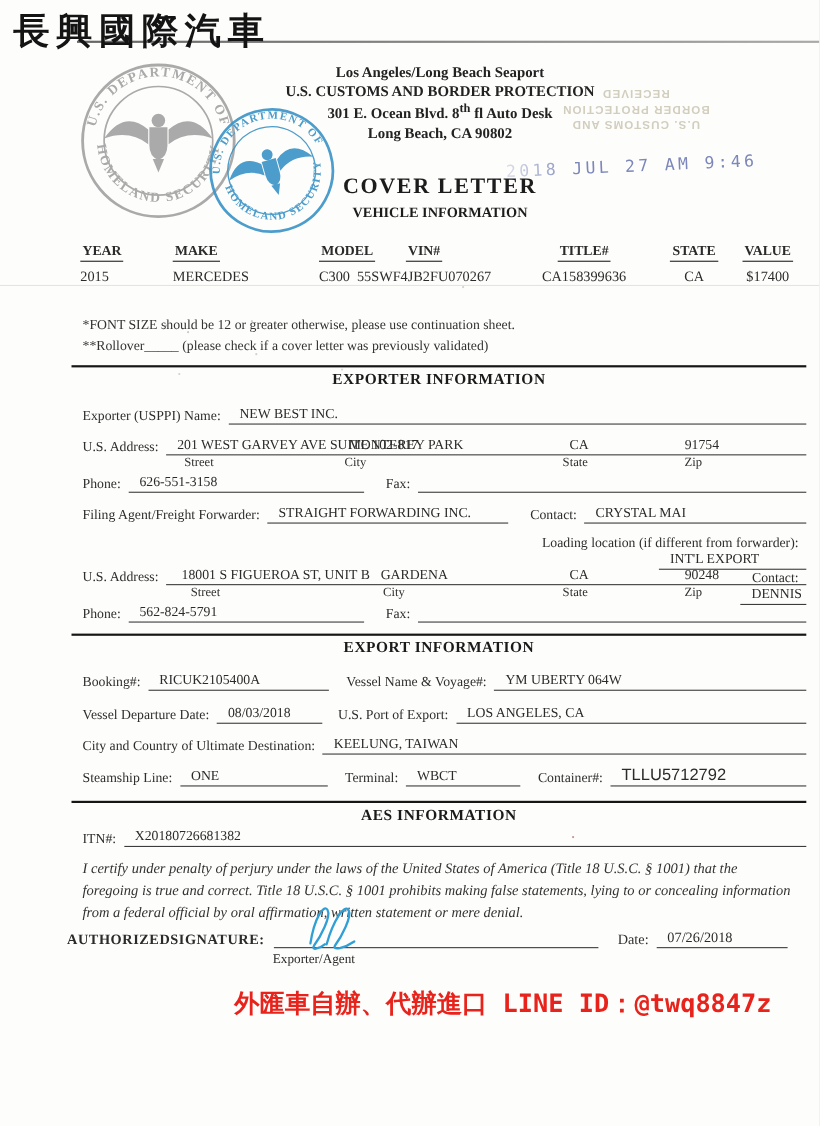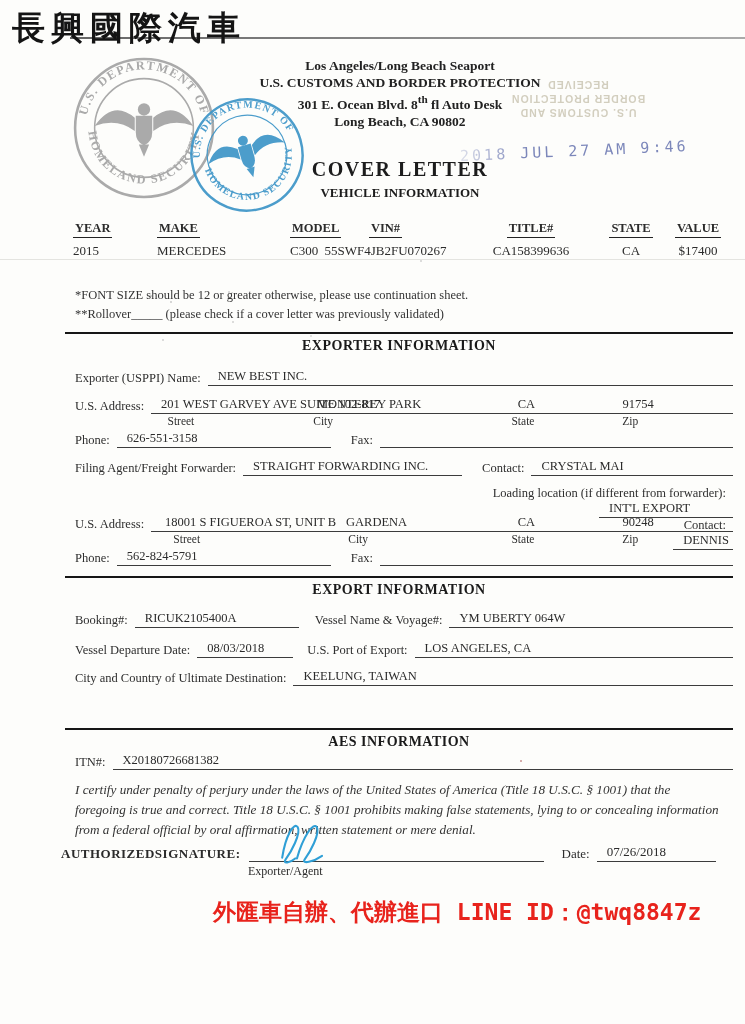--- a/index.html
+++ b/index.html
@@ -267,20 +267,30 @@
     <span class="sp" style="width:14px;"></span>
     <span class="lbl">U.S. Port of Export:</span>
     <span class="fill grow"><span>LOS ANGELES, CA</span></span>
   </div>
 
   <div class="frow" style="top:668px;">
     <span class="lbl">City and Country of Ultimate Destination:</span>
     <span class="fill grow"><span>KEELUNG, TAIWAN</span></span>
   </div>
 
+  <div class="frow" style="top:697px;">
+    <span class="lbl">Steamship Line:</span>
+    <span class="fill" style="width:120px;"><span>ONE</span></span>
+    <span class="sp" style="width:16px;"></span>
+    <span class="lbl">Terminal:</span>
+    <span class="fill" style="width:90px;"><span>WBCT</span></span>
+    <span class="sp" style="width:16px;"></span>
+    <span class="lbl">Container#:</span>
+    <span class="fill grow"><span class="big">TLLU5712792</span></span>
+  </div>
 
   <div class="sect" style="top:728px;">AES INFORMATION</div>
 
   <div class="frow" style="top:752px;">
     <span class="lbl">ITN#:</span>
     <span class="fill grow"><span>X20180726681382</span></span>
   </div>
 
   <div class="cert">I certify under penalty of perjury under the laws of the United States of America (Title 18 U.S.C. § 1001) that the foregoing is true and correct. Title 18 U.S.C. § 1001 prohibits making false statements, lying to or concealing information from a federal official by oral affirmation, written statement or mere denial.</div>
 

